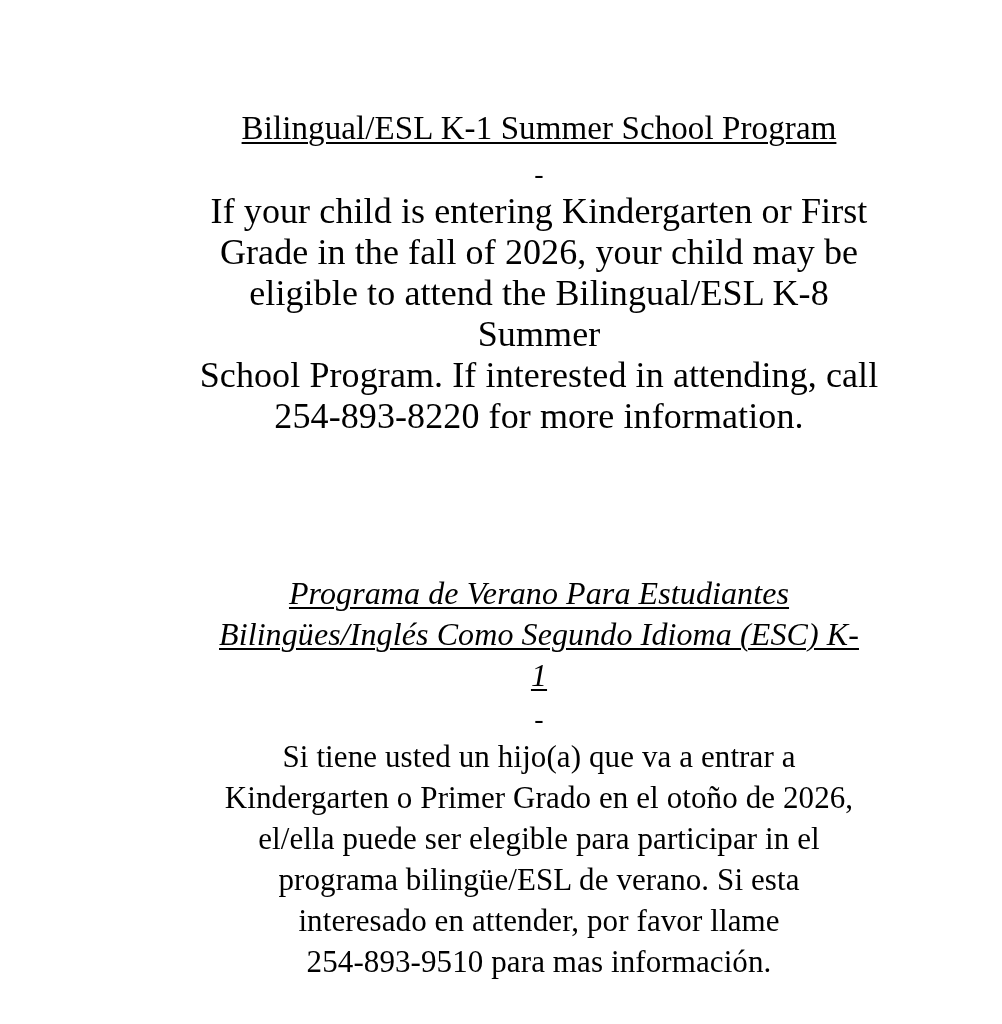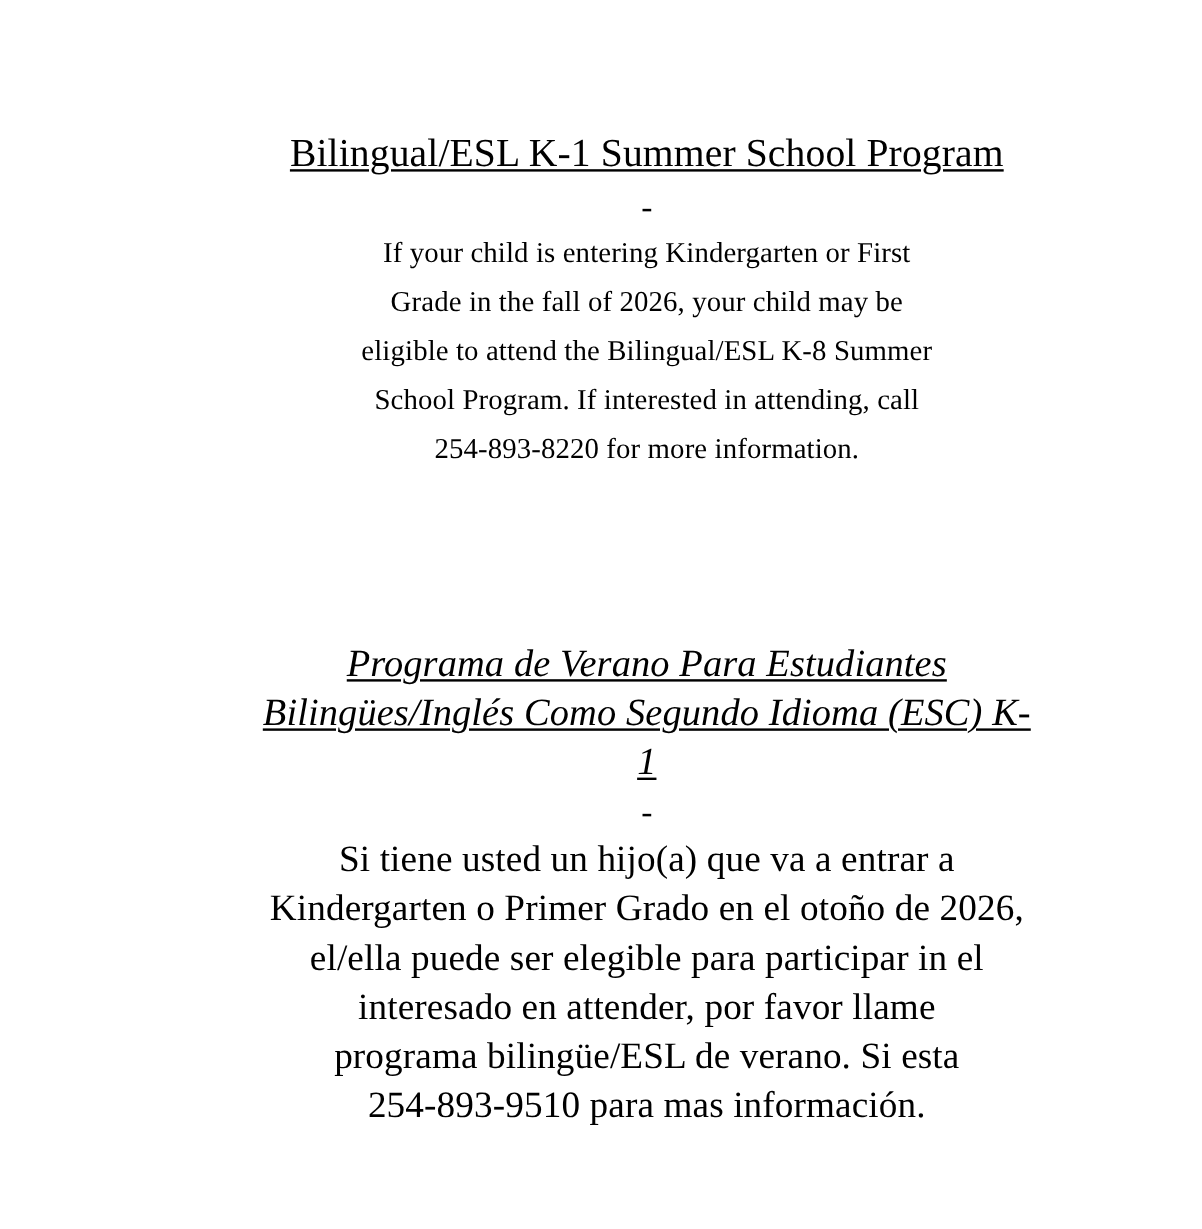--- a/index.html
+++ b/index.html
@@ -48,21 +48,21 @@
   }
 
   .separator {
     font-size: 28px;
     line-height: 30px;
     margin: 10px 0 2px 0;
     height: 30px;
   }
 
   .body-text {
-    font-size: 24px;
+    font-size: 36px;
     line-height: 41px;
     margin: 0;
     letter-spacing: 0.1px;
   }
 
   
   .section-es {
     padding-top: 136px;
   }
 
@@ -115,21 +115,21 @@
         <span class="line">Bilingües/Inglés Como Segundo Idioma (ESC) K-</span>
         <span class="line">1</span>
       </div>
 
       <div class="separator">-</div>
 
       <div class="body-text">
         <span class="line">Si tiene usted un hijo(a) que va a entrar a</span>
         <span class="line">Kindergarten o Primer Grado en el otoño de 2026,</span>
         <span class="line">el/ella puede ser elegible para participar in el</span>
+        <span class="line">programa bilingüe/ESL de verano.  Si esta</span>
         <span class="line">interesado en attender, por favor llame</span>
-        <span class="line">programa bilingüe/ESL de verano.  Si esta</span>
         <span class="line">254-893-9510 para mas información.</span>
       </div>
 
     </div>
 
   </div>
 </div>
 
 </body></html>

